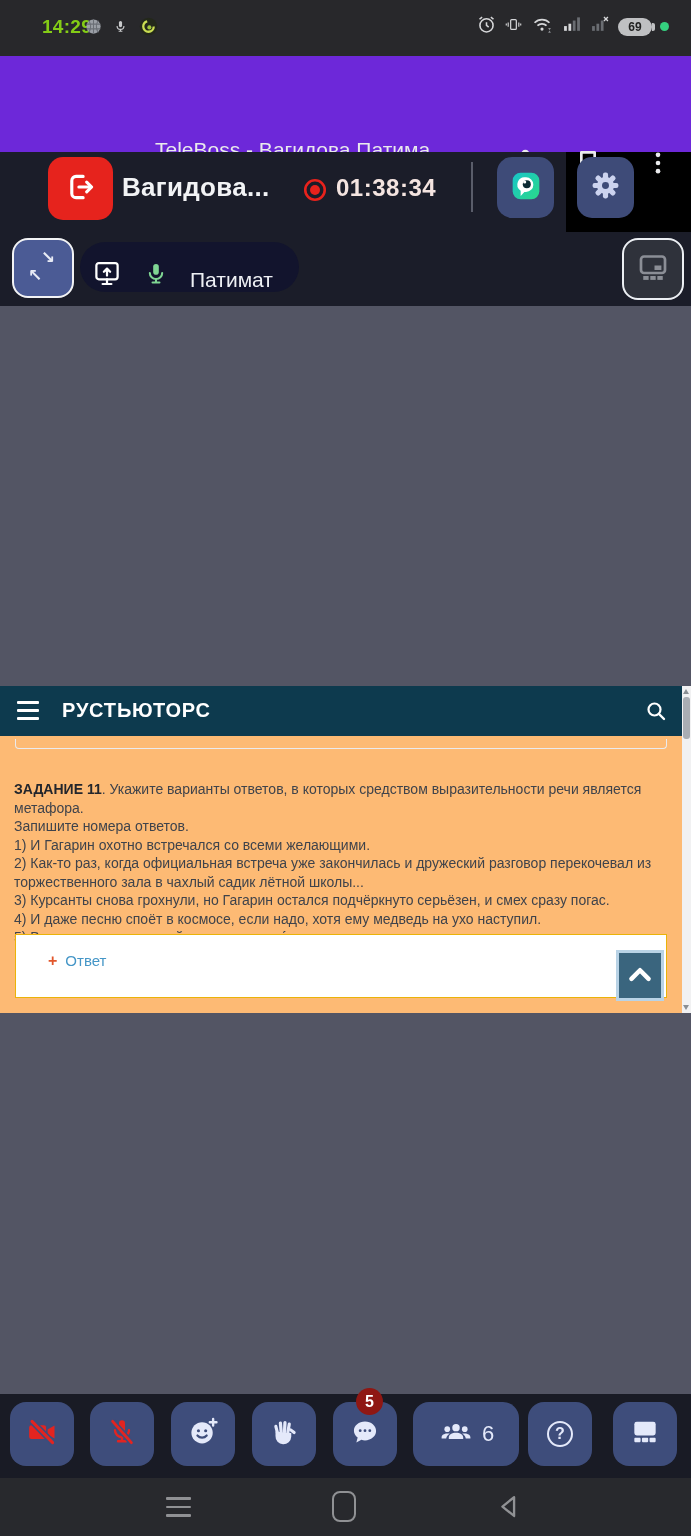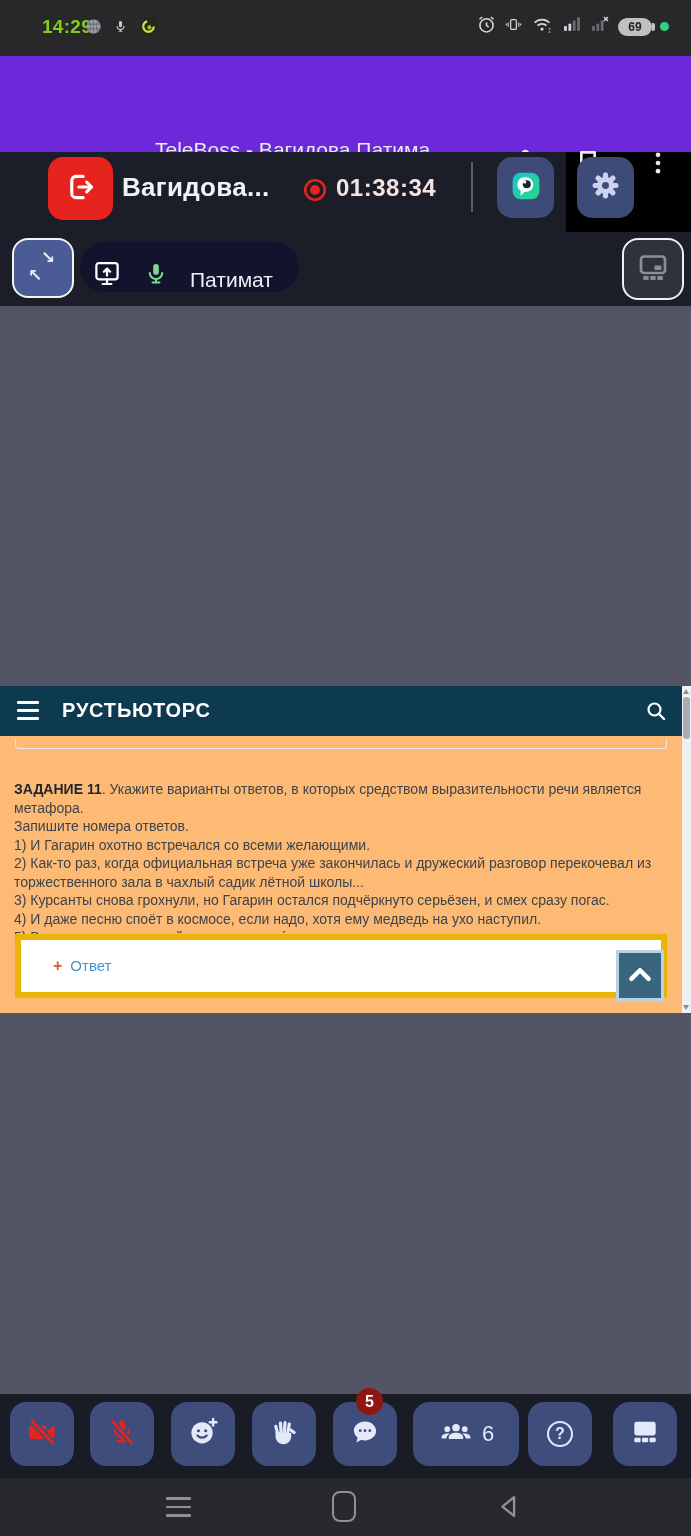--- a/index.html
+++ b/index.html
@@ -74,21 +74,21 @@
   .scroll-arrow { position:absolute; left:1px; width:0; height:0; border-left:3.5px solid transparent; border-right:3.5px solid transparent; }
   .sa-up { top:3px; border-bottom:5px solid #8a8f94; }
   .sa-down { bottom:3px; border-top:5px solid #8a8f94; }
   .scroll-thumb { position:absolute; left:1px; top:11px; width:7px; height:42px; background:#a9adb3; border-radius:3px; }
 
   .card-stub { left:15px; top:53px; width:652px; height:10px;
                border:1px solid #eaeaee; border-top:none; border-radius:0 0 4px 4px; }
 
   .task-block { left:14px; top:94px; width:662px; color:#3f434b; font-size:14px; line-height:18.5px; }
   .task-block b { color:#23262c; }
-  .answer-box { left:15px; top:248px; width:652px; height:64px; background:#fff; border:6px solid #eab308; }
+  .answer-box { left:15px; top:248px; width:652px; height:64px; background:#fff; border:1px solid #eab308; }
   .answer-link { position:absolute; left:32px; top:17px; font-size:15px; color:#4596c7; cursor:pointer; }
   .answer-plus { color:#e2572c; font-weight:bold; margin-right:8px; font-size:16px; }
   .scroll-top-btn { left:616px; top:264px; width:48px; height:51px; background:#3a657e;
                     border:3px solid #b9d3e6; display:flex; align-items:center; justify-content:center; }
 
   
   .toolbar { left:0; top:1394px; width:691px; height:84px; background:#191b25; }
   .tb-btn { position:absolute; top:8px; width:64px; height:64px; background:#3e4d7b; border-radius:16px;
             display:flex; align-items:center; justify-content:center; }
   .tb-wide { width:106px; gap:8px; }

